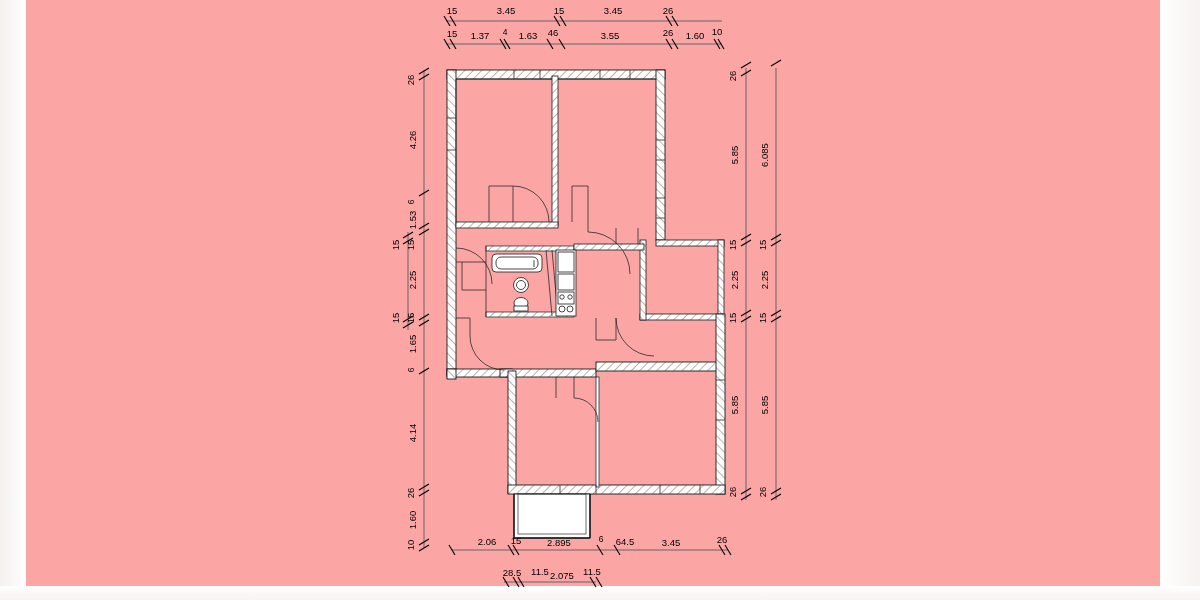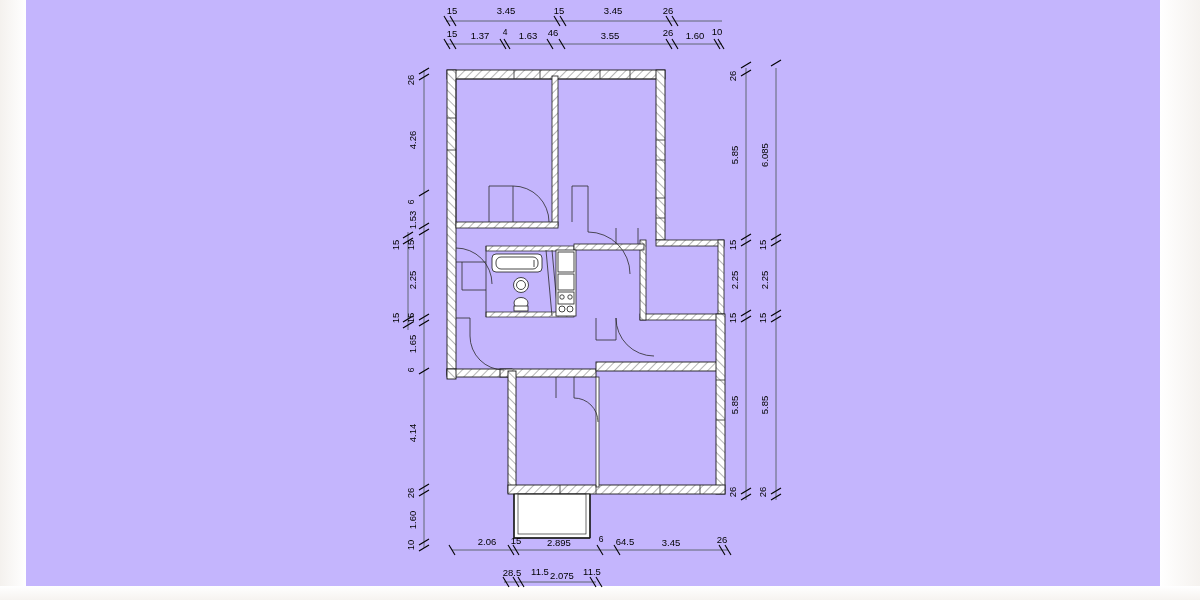--- a/index.html
+++ b/index.html
@@ -4,21 +4,21 @@
 <style>
   html, body {
     margin: 0;
     padding: 0;
     background: #ffffff;
   }
   #page {
     position: relative;
     width: 1200px;
     height: 600px;
-    background: #c4b5fd;
+    background: #fca5a5;
     overflow: hidden;
     font-family: "Liberation Sans", sans-serif;
   }
   
   .paper-edge-left {
     position: absolute;
     left: 0; top: 0;
     width: 26px; height: 600px;
     background: linear-gradient(to right, #f4f1ee 0%, #ffffff 100%);
   }

